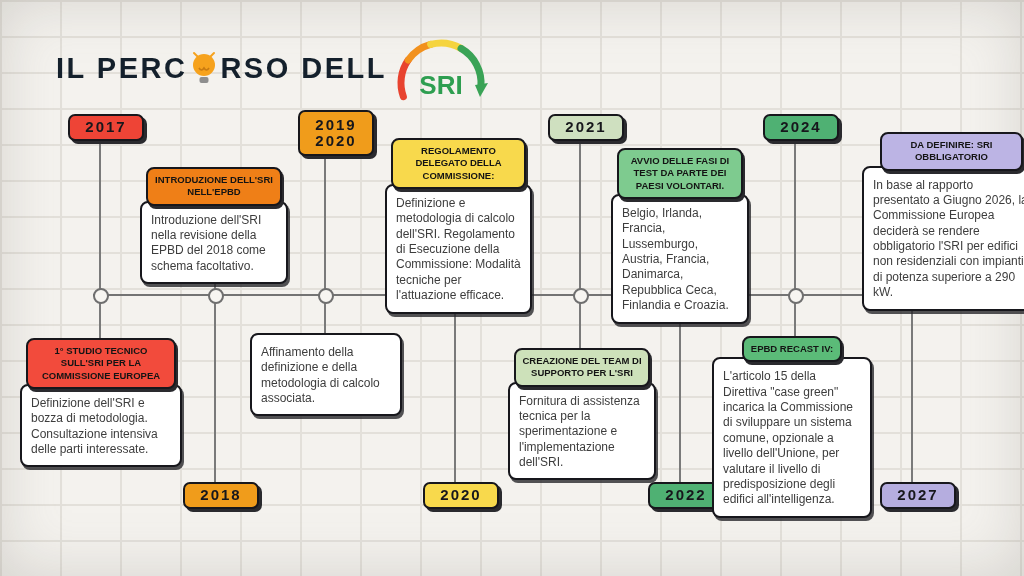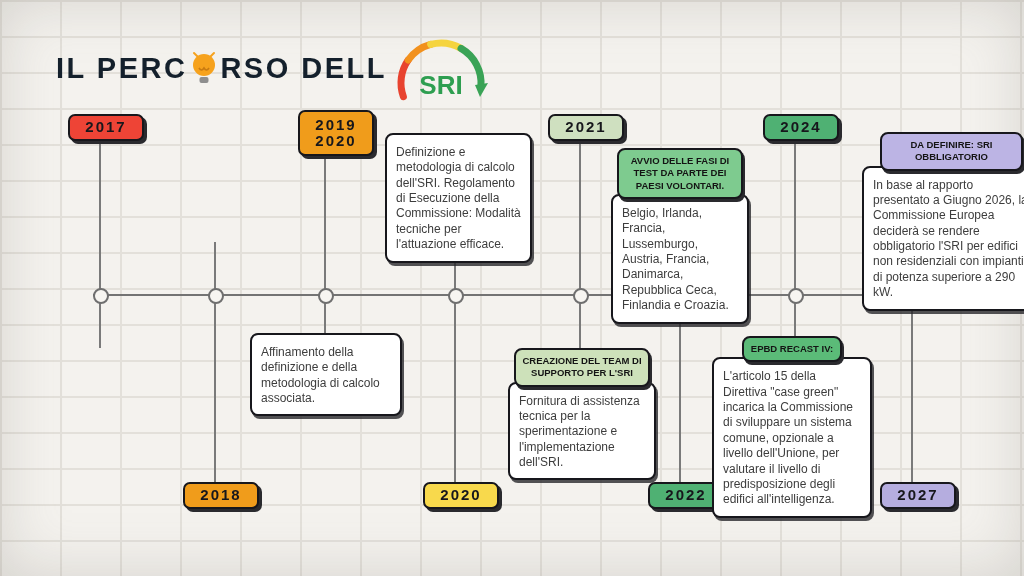--- a/index.html
+++ b/index.html
@@ -103,39 +103,48 @@
       <text x="48" y="63" text-anchor="middle" style="fill: rgb(46, 158, 80);">SRI</text>
     </svg>
   </div>
 
   <div class="tl-line"></div>
 
   <div class="vline e0-vtop"></div>
   <div class="vline e0-vbot"></div>
   <div class="node e0-node"></div>
   <div class="badge e0-badge" style="background: rgb(238, 68, 54);">2017</div>
+  <div class="card e0-card">
+    <div class="hdr" style="background: rgb(242, 75, 60);">1° STUDIO TECNICO SULL'SRI PER LA COMMISSIONE EUROPEA</div>
+    <div class="bdy">Definizione dell'SRI e bozza di metodologia. Consultazione intensiva delle parti interessate.</div>
+  </div>
 
   <div class="vline e1-vtop"></div>
   <div class="vline e1-vbot"></div>
   <div class="node e1-node"></div>
   <div class="badge e1-badge" style="background: rgb(240, 156, 27);">2018</div>
+  <div class="card e1-card">
+    <div class="hdr" style="background: rgb(239, 127, 23);">INTRODUZIONE DELL'SRI NELL'EPBD</div>
+    <div class="bdy">Introduzione dell'SRI nella revisione della EPBD del 2018 come schema facoltativo.</div>
+  </div>
 
   <div class="vline e2-vtop"></div>
   <div class="vline e2-vbot"></div>
   <div class="node e2-node"></div>
   <div class="badge e2-badge" style="background: rgb(240, 156, 27);">2019 2020</div>
   <div class="card e2-card">
     <div class="bdy">Affinamento della definizione e della metodologia di calcolo associata.</div>
   </div>
 
   <div class="vline e3-vtop"></div>
   <div class="vline e3-vbot"></div>
   <div class="node e3-node"></div>
   <div class="badge e3-badge" style="background: rgb(248, 217, 76);">2020</div>
   <div class="card e3-card">
+    <div class="hdr" style="background: rgb(248, 217, 76);">REGOLAMENTO DELEGATO DELLA COMMISSIONE:</div>
     <div class="bdy">Definizione e metodologia di calcolo dell'SRI. Regolamento di Esecuzione della Commissione: Modalità tecniche per l'attuazione efficace.</div>
   </div>
 
   <div class="vline e4-vtop"></div>
   <div class="vline e4-vbot"></div>
   <div class="node e4-node"></div>
   <div class="badge e4-badge" style="background: rgb(207, 224, 192);">2021</div>
   <div class="card e4-card">
     <div class="hdr" style="background: rgb(205, 225, 186);">CREAZIONE DEL TEAM DI SUPPORTO PER L'SRI</div>
     <div class="bdy">Fornitura di assistenza tecnica per la sperimentazione e l'implementazione dell'SRI.</div>

